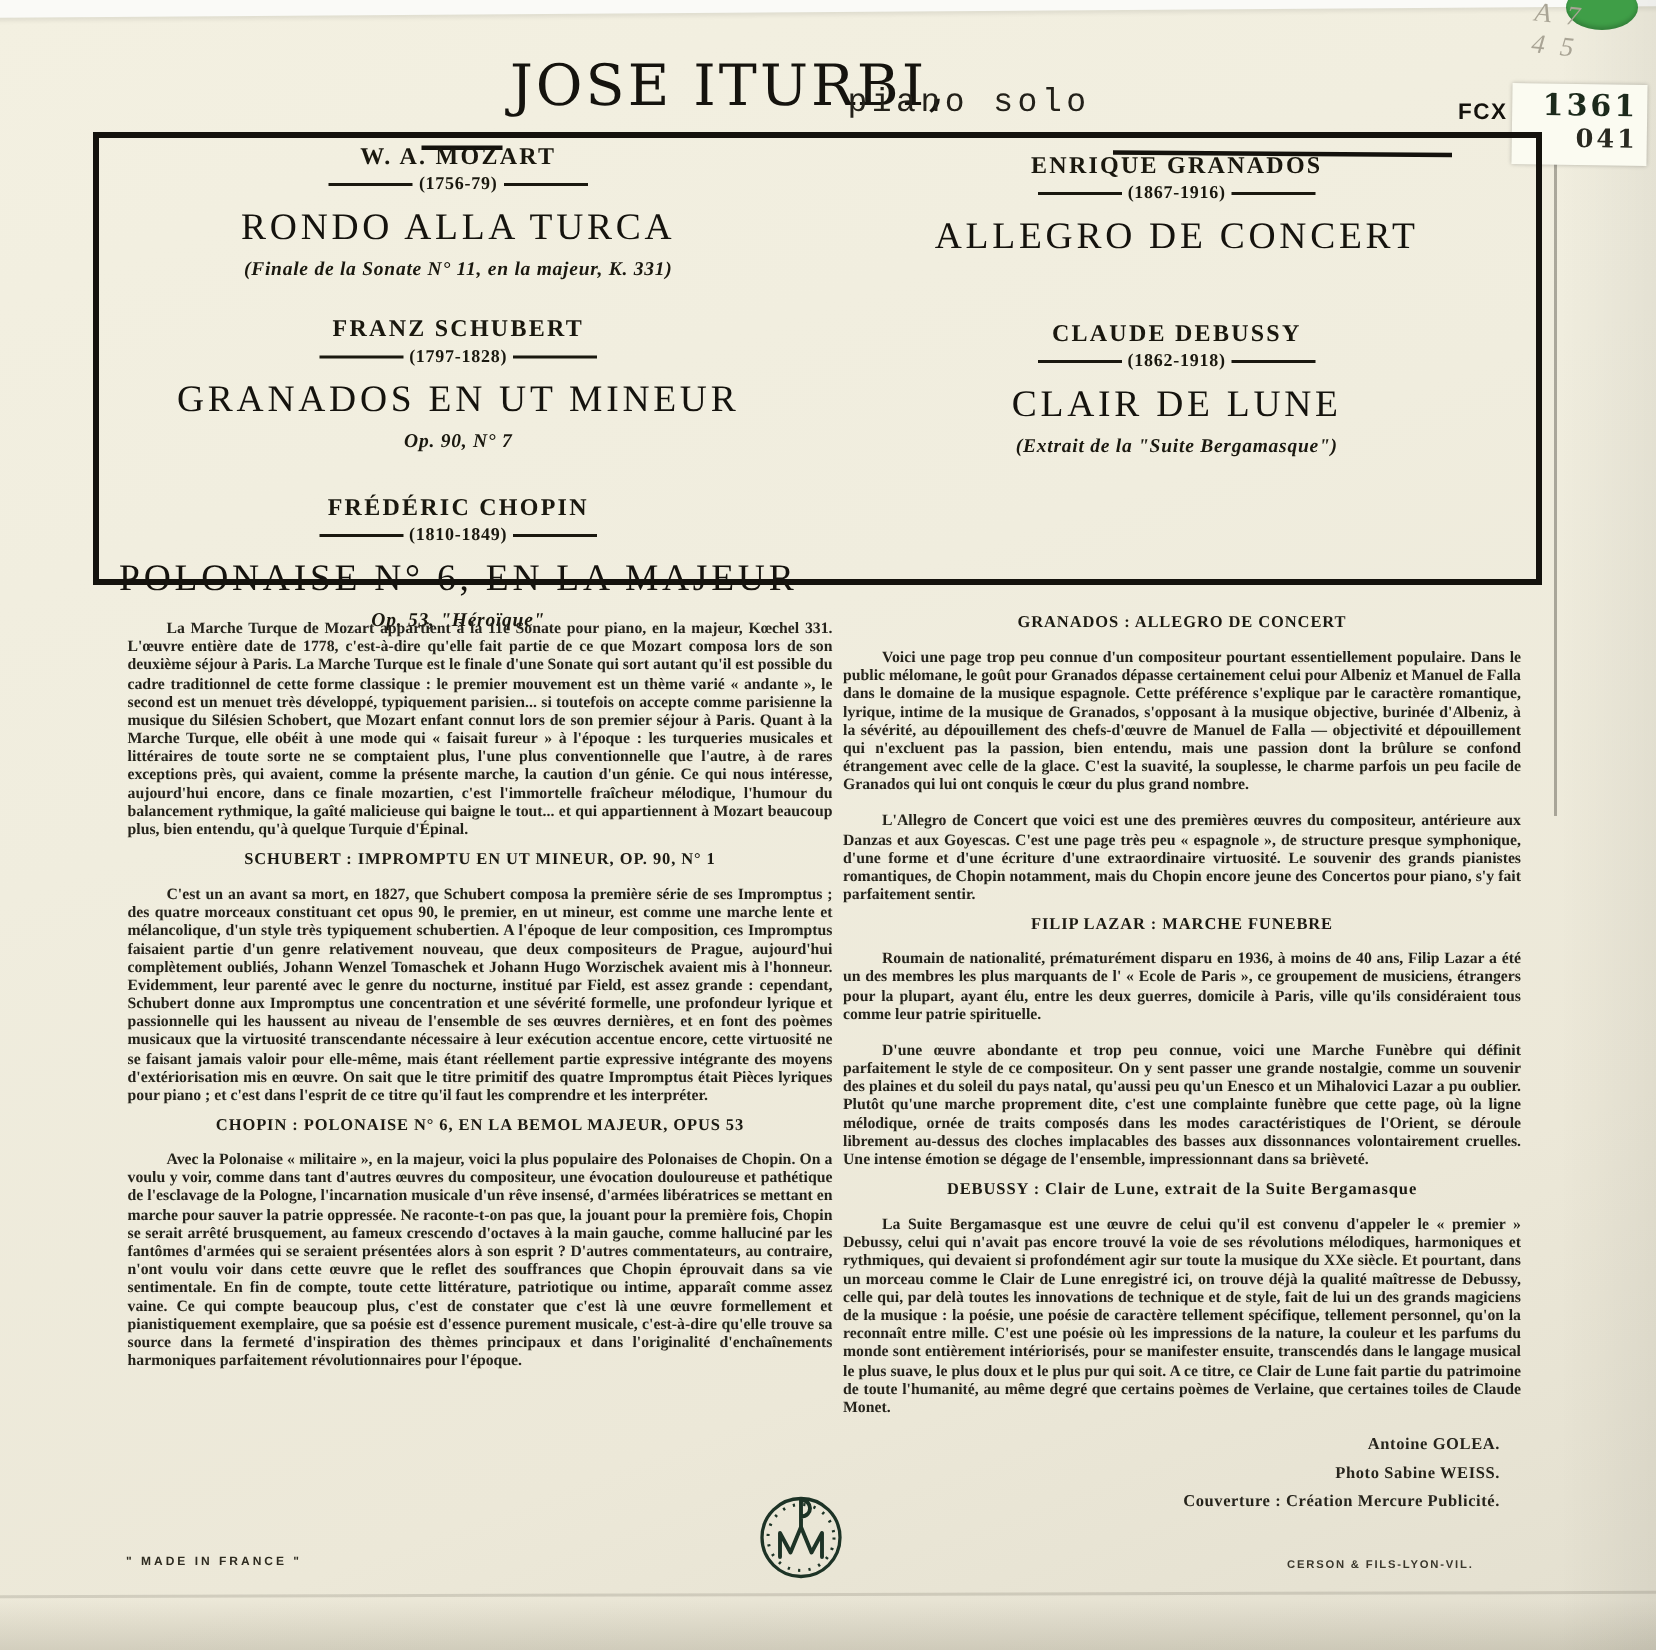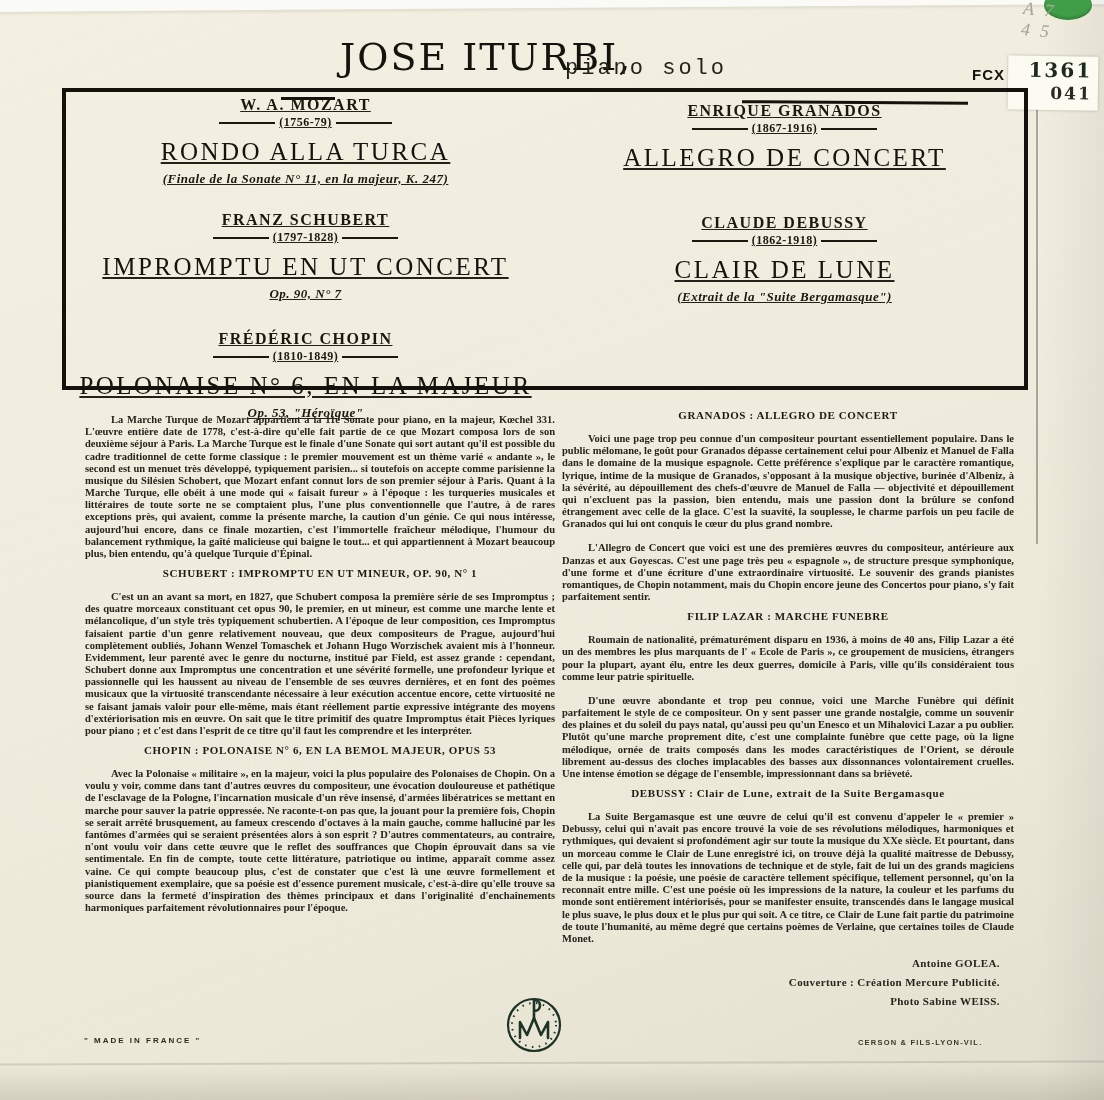--- a/index.html
+++ b/index.html
@@ -70,21 +70,21 @@
     color:#a9a495;letter-spacing:10px;transform:rotate(6deg);
   }
 
   
   .tracklist-box{
     position:absolute;left:62px;top:88px;width:966px;height:302px;
     border:4px solid #14120d;box-sizing:border-box;
     display:flex;flex-direction:row;
   }
   .tl-col{width:50%;display:flex;flex-direction:column;align-items:center;}
-  .entry{display:flex;flex-direction:column;align-items:center;text-align:center;text-decoration:underline;}
+  .entry{display:flex;flex-direction:column;align-items:center;text-align:center;}
   .tl-col.left .entry:nth-of-type(1){margin-top:4px;}
   .tl-col.left .entry:nth-of-type(2){margin-top:24px;}
   .tl-col.left .entry:nth-of-type(3){margin-top:28px;text-align:right;}
   .tl-col.right .entry:nth-of-type(1){margin-top:10px;}
   .tl-col.right .entry:nth-of-type(2){margin-top:42px;}
   .tl-col.right .entry:nth-of-type(3){margin-top:34px;}
   .composer{
     font-family:"Liberation Serif", serif;font-size:16px;font-weight:700;
     letter-spacing:1.5px;color:#1a180f;
   }
@@ -155,30 +155,30 @@
   <div class="tracklist-box">
     <div class="tl-col left">
       <div class="entry">
         <div class="composer">W. A. MOZART</div>
         <div class="dates-row">
           <span class="rule"></span>
           <span class="dates">(1756-79)</span>
           <span class="rule"></span>
         </div>
         <div class="work-title">RONDO ALLA TURCA</div>
-        <div class="work-subtitle">(Finale de la Sonate N° 11, en la majeur, K. 247)</div>
+        <div class="work-subtitle">(Finale de la Sonate N° 11, en la majeur, K. 331)</div>
       </div>
       <div class="entry">
         <div class="composer">FRANZ SCHUBERT</div>
         <div class="dates-row">
           <span class="rule"></span>
           <span class="dates">(1797-1828)</span>
           <span class="rule"></span>
         </div>
-        <div class="work-title">IMPROMPTU EN UT CONCERT</div>
+        <div class="work-title">GRANADOS EN UT MINEUR</div>
         <div class="work-subtitle">Op. 90, N° 7</div>
       </div>
       <div class="entry">
         <div class="composer">FRÉDÉRIC CHOPIN</div>
         <div class="dates-row">
           <span class="rule"></span>
           <span class="dates">(1810-1849)</span>
           <span class="rule"></span>
         </div>
         <div class="work-title">POLONAISE N° 6, EN LA MAJEUR</div>
@@ -221,22 +221,22 @@
     <div class="nh">GRANADOS : ALLEGRO DE CONCERT</div>
     <p class="np">Voici une page trop peu connue d'un compositeur pourtant essentiellement populaire. Dans le public mélomane, le goût pour Granados dépasse certainement celui pour Albeniz et Manuel de Falla dans le domaine de la musique espagnole. Cette préférence s'explique par le caractère romantique, lyrique, intime de la musique de Granados, s'opposant à la musique objective, burinée d'Albeniz, à la sévérité, au dépouillement des chefs-d'œuvre de Manuel de Falla — objectivité et dépouillement qui n'excluent pas la passion, bien entendu, mais une passion dont la brûlure se confond étrangement avec celle de la glace. C'est la suavité, la souplesse, le charme parfois un peu facile de Granados qui lui ont conquis le cœur du plus grand nombre.</p>
     <p class="np">L'Allegro de Concert que voici est une des premières œuvres du compositeur, antérieure aux Danzas et aux Goyescas. C'est une page très peu « espagnole », de structure presque symphonique, d'une forme et d'une écriture d'une extraordinaire virtuosité. Le souvenir des grands pianistes romantiques, de Chopin notamment, mais du Chopin encore jeune des Concertos pour piano, s'y fait parfaitement sentir.</p>
     <div class="nh">FILIP LAZAR : MARCHE FUNEBRE</div>
     <p class="np">Roumain de nationalité, prématurément disparu en 1936, à moins de 40 ans, Filip Lazar a été un des membres les plus marquants de l' « Ecole de Paris », ce groupement de musiciens, étrangers pour la plupart, ayant élu, entre les deux guerres, domicile à Paris, ville qu'ils considéraient tous comme leur patrie spirituelle.</p>
     <p class="np">D'une œuvre abondante et trop peu connue, voici une Marche Funèbre qui définit parfaitement le style de ce compositeur. On y sent passer une grande nostalgie, comme un souvenir des plaines et du soleil du pays natal, qu'aussi peu qu'un Enesco et un Mihalovici Lazar a pu oublier. Plutôt qu'une marche proprement dite, c'est une complainte funèbre que cette page, où la ligne mélodique, ornée de traits composés dans les modes caractéristiques de l'Orient, se déroule librement au-dessus des cloches implacables des basses aux dissonnances volontairement cruelles. Une intense émotion se dégage de l'ensemble, impressionnant dans sa brièveté.</p>
     <div class="nh">DEBUSSY : Clair de Lune, extrait de la Suite Bergamasque</div>
     <p class="np">La Suite Bergamasque est une œuvre de celui qu'il est convenu d'appeler le « premier » Debussy, celui qui n'avait pas encore trouvé la voie de ses révolutions mélodiques, harmoniques et rythmiques, qui devaient si profondément agir sur toute la musique du XXe siècle. Et pourtant, dans un morceau comme le Clair de Lune enregistré ici, on trouve déjà la qualité maîtresse de Debussy, celle qui, par delà toutes les innovations de technique et de style, fait de lui un des grands magiciens de la musique : la poésie, une poésie de caractère tellement spécifique, tellement personnel, qu'on la reconnaît entre mille. C'est une poésie où les impressions de la nature, la couleur et les parfums du monde sont entièrement intériorisés, pour se manifester ensuite, transcendés dans le langage musical le plus suave, le plus doux et le plus pur qui soit. A ce titre, ce Clair de Lune fait partie du patrimoine de toute l'humanité, au même degré que certains poèmes de Verlaine, que certaines toiles de Claude Monet.</p>
     <div class="credits">
       <div class="credit-line">Antoine GOLEA.</div>
+      <div class="credit-line">Photo Sabine WEISS.</div>
       <div class="credit-line">Couverture : Création Mercure Publicité.</div>
-      <div class="credit-line">Photo Sabine WEISS.</div>
     </div>
   </div>
 
   <div class="logo-wrap">
     <svg width="62" height="62" viewBox="0 0 62 62">
       <circle cx="31" cy="33" r="26" fill="none" stroke="#1d3326" stroke-width="2.2"></circle>
       <circle cx="31" cy="33" r="22" fill="none" stroke="#1d3326" stroke-width="2" stroke-dasharray="1.5 5.5"></circle>
       <path d="M 17 46 L 17 30 L 24 43 L 31 26 L 38 43 L 45 30 L 45 46" fill="none" stroke="#1d3326" stroke-width="2.6" stroke-linejoin="round" stroke-linecap="round"></path>
       <path d="M 31 26 L 31 8 C 39 8 39 19 31 19" fill="none" stroke="#1d3326" stroke-width="2.6" stroke-linecap="round"></path>
     </svg>

